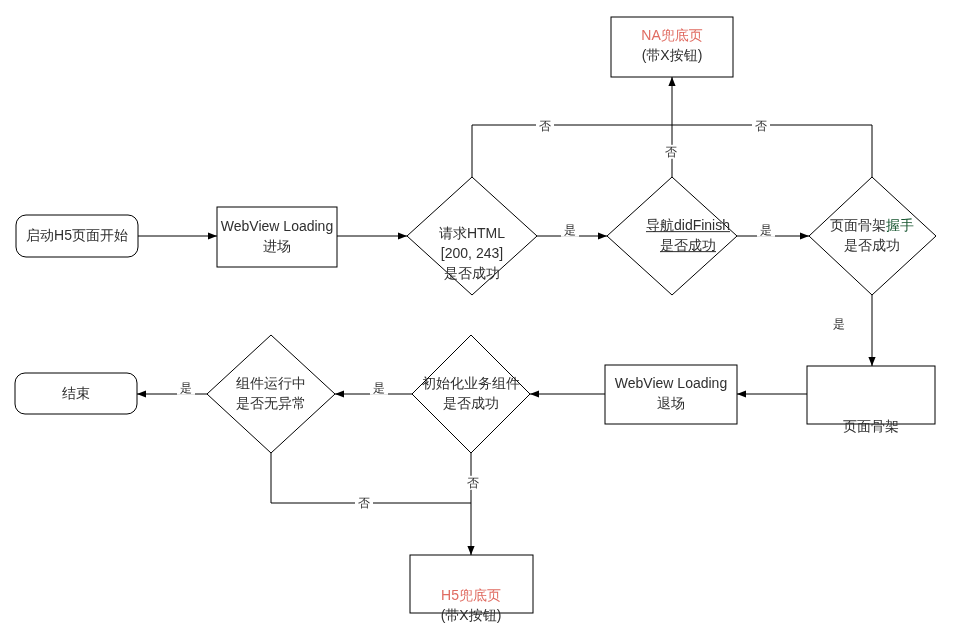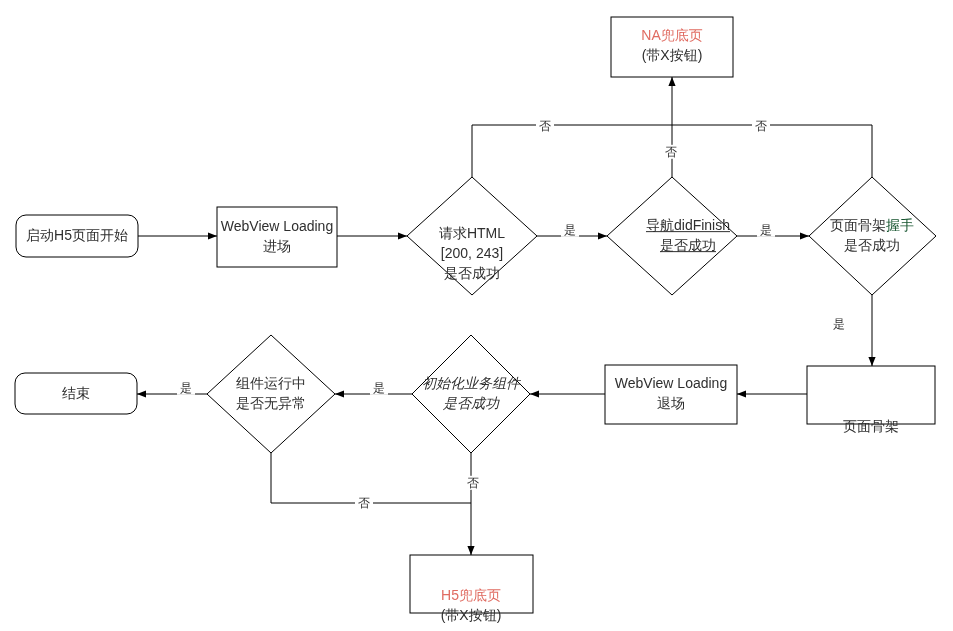--- a/index.html
+++ b/index.html
@@ -121,21 +121,21 @@
     <div>(带X按钮)</div>
   </div>
 
   <div class="nlabel" style="left:871px; top:395px;margin-top:32px;">页面骨架</div>
 
   <div class="nlabel" style="left:671px; top:394px;">
     <div>WebView Loading</div>
     <div>退场</div>
   </div>
 
-  <div class="nlabel" style="left:471px; top:394px;font-style:italic;">
+  <div class="nlabel" style="left:471px; top:394px;">
     <div>初始化业务组件</div>
     <div>是否成功</div>
   </div>
 
   <div class="nlabel" style="left:271px; top:394px;">
     <div>组件运行中</div>
     <div>是否无异常</div>
   </div>
 
   <div class="nlabel" style="left:76px; top:394px;">结束</div>

